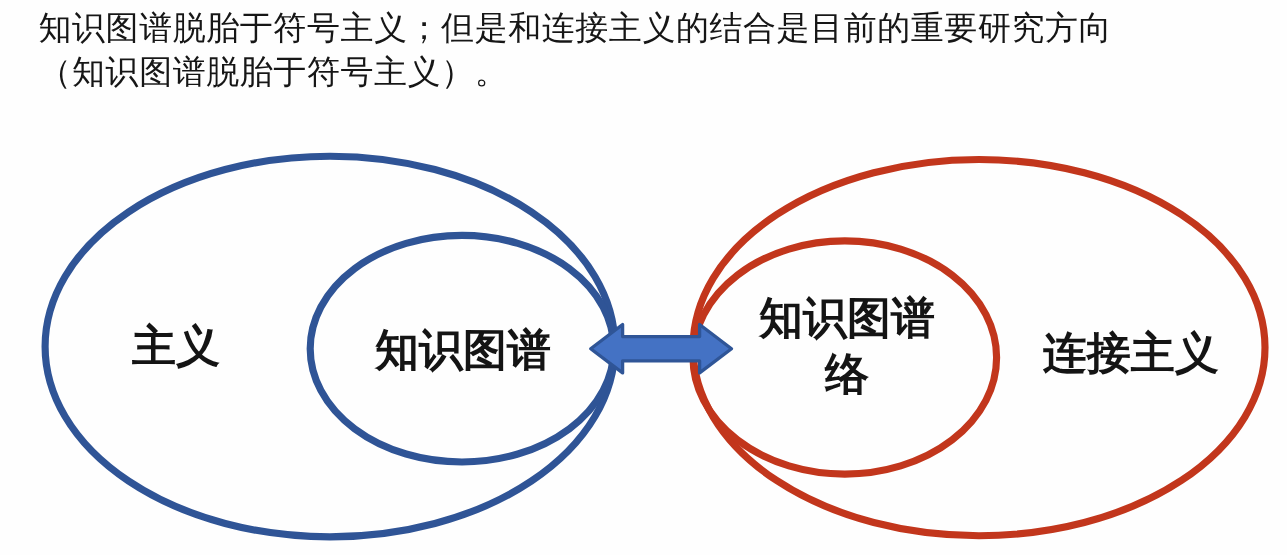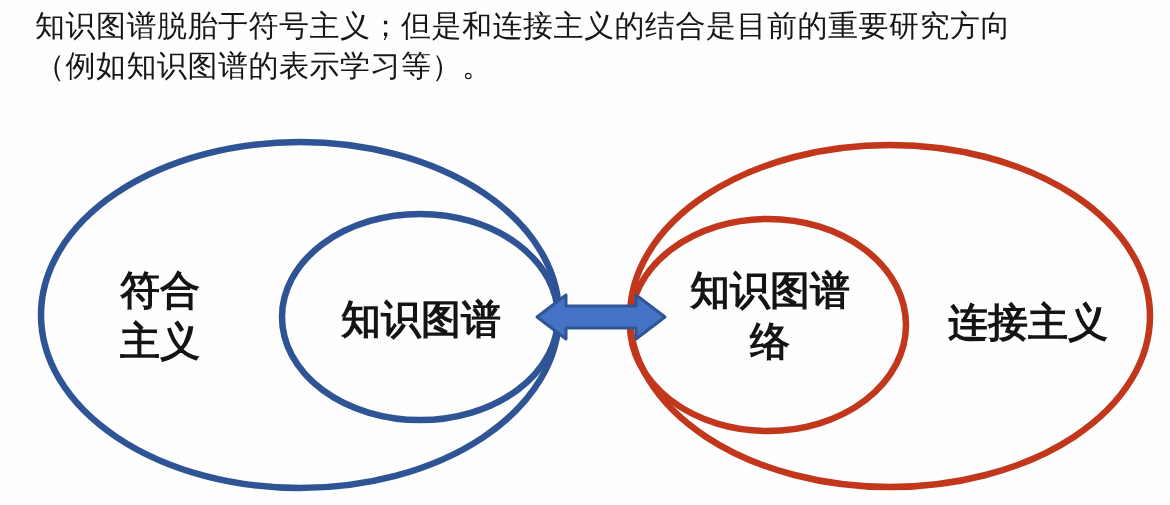--- a/index.html
+++ b/index.html
@@ -46,38 +46,37 @@
     white-space: nowrap;
   }
 </style>
 </head>
 <body>
 
 <div id="stage">
 
   <div class="header-text">
     <div class="line">知识图谱脱胎于符号主义；但是和连接主义的结合是目前的重要研究方向</div>
-    <div class="line">（例如知识图谱的表示学习等）。</div>
+    <div class="line">（知识图谱脱胎于符号主义）。</div>
   </div>
 
   <svg id="diagram-svg" viewBox="0 0 1170 505" xmlns="http://www.w3.org/2000/svg" aria-hidden="true">
 
     <ellipse cx="300" cy="315" rx="259" ry="173" fill="none" stroke-width="6.5" stroke="#2F5496"></ellipse>
 
     <ellipse cx="420" cy="317" rx="138" ry="103" fill="none" stroke-width="6.5" stroke="#2F5496"></ellipse>
 
     <ellipse cx="890" cy="316" rx="260" ry="171" fill="none" stroke-width="6.5" stroke="#C2361C"></ellipse>
 
     <ellipse cx="768" cy="325" rx="138" ry="106" fill="none" stroke-width="6.5" stroke="#C2361C"></ellipse>
 
     <polygon points="537,317 566,295 566,306 636,306 636,295 665,317 636,339 636,328 566,328 566,339" stroke-width="3" stroke-linejoin="round" fill="#4472C4" stroke="#2F5597"></polygon>
   </svg>
 
   <div class="venn-label" style="left:160px; top:316px;">
-    <div>符合</div>
     <div>主义</div>
   </div>
 
   <div class="venn-label" style="left:421px; top:319px;">知识图谱</div>
 
   <div class="venn-label" style="left:770px; top:316px;">
     <div>知识图谱</div>
     <div>络</div>
   </div>
 

